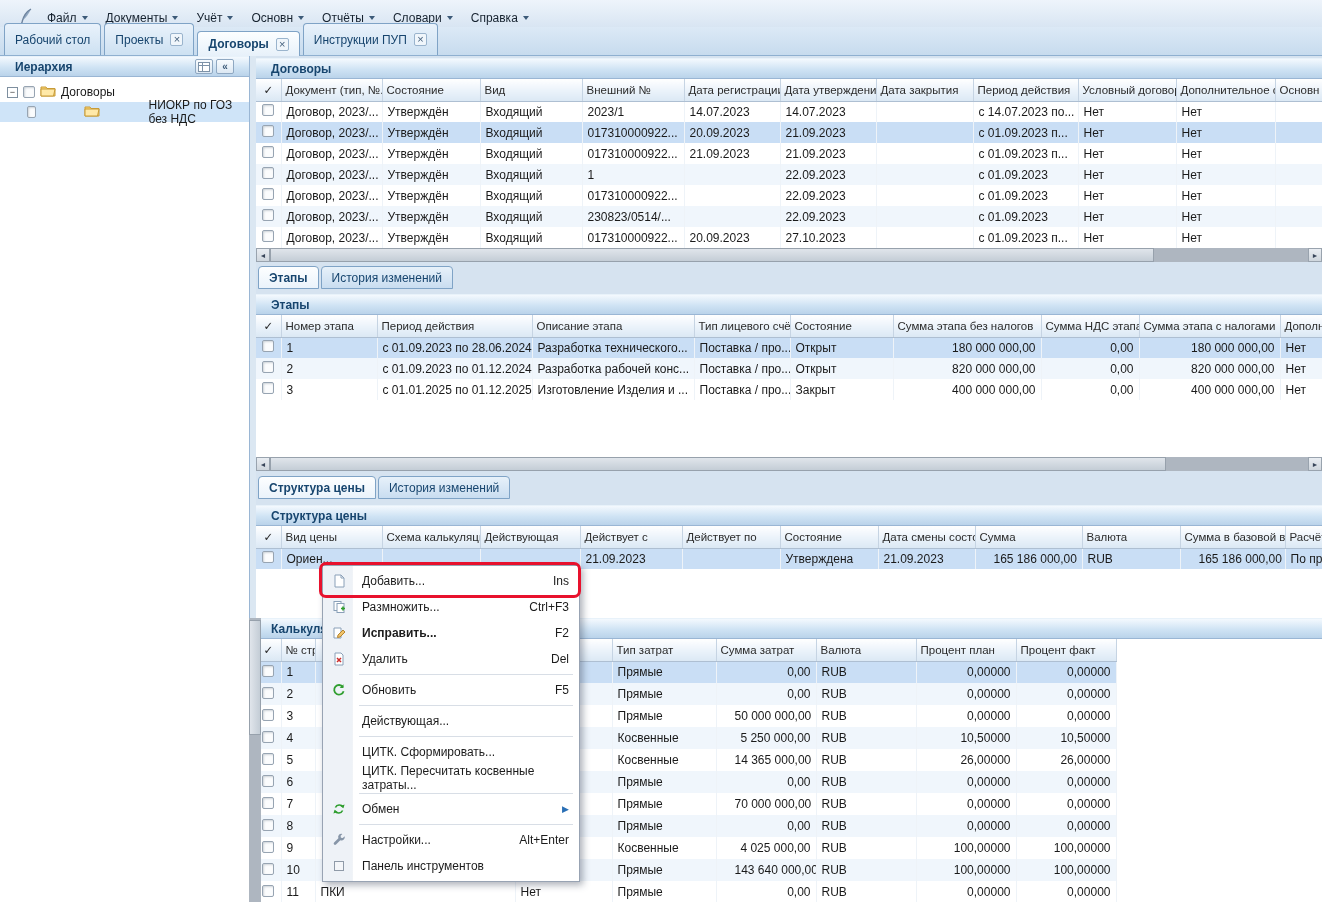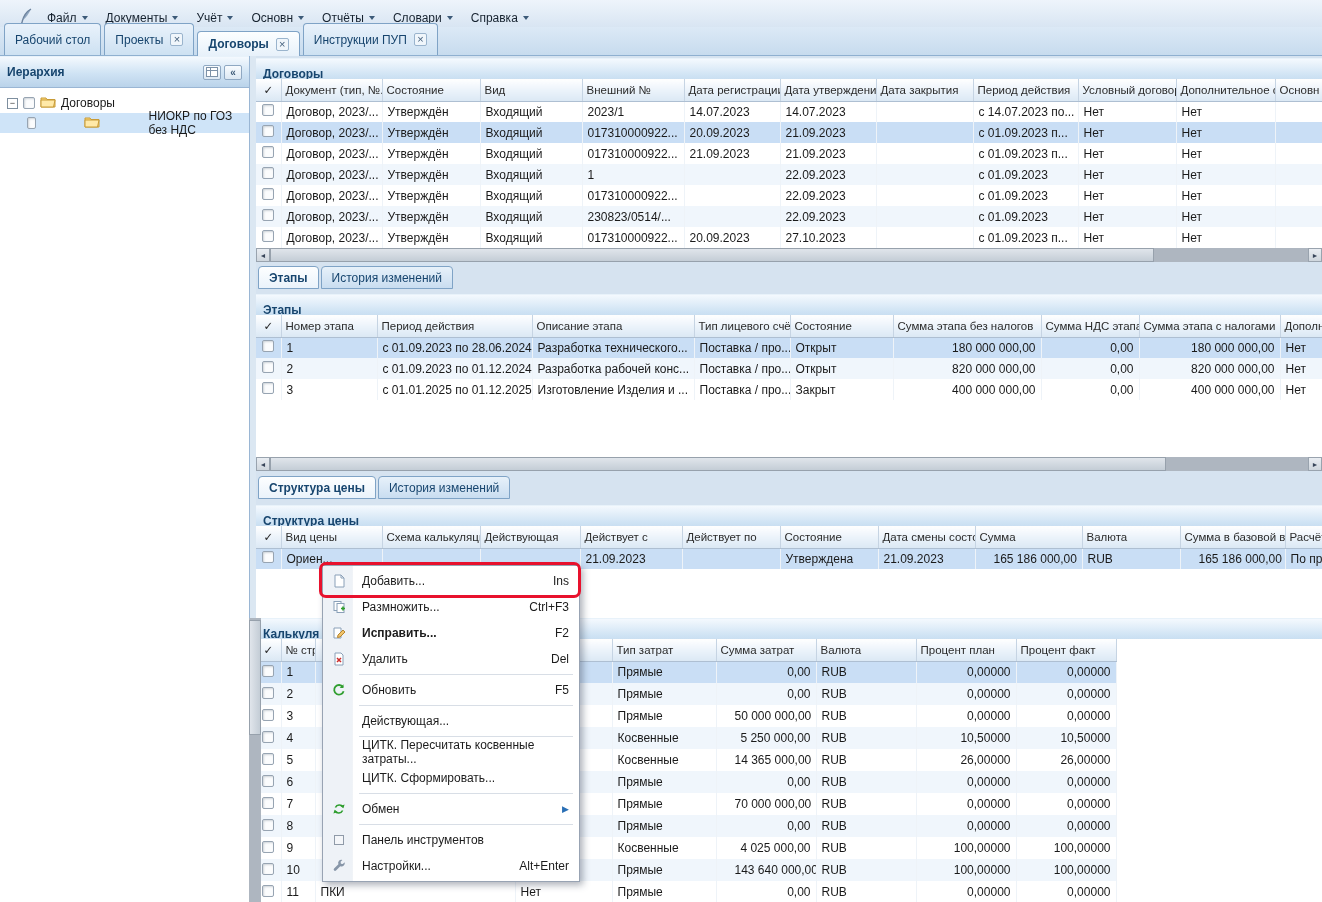--- a/index.html
+++ b/index.html
@@ -21,23 +21,23 @@
     display:flex; align-items:flex-end; padding:3px 2px 0 4px; gap:3px; }
   .tab { display:flex; align-items:center; gap:7px; height:32px; padding:0 10px;
     border:1px solid #7fa3c6; border-bottom:none; border-radius:4px 4px 0 0;
     background:linear-gradient(#e9f2fb,#cde1f2); color:#17456e; }
   .tab.active { background:linear-gradient(#fcfeff,#e7f1fa); font-weight:bold; margin-bottom:-1px; height:25px; }
   .tab-close { width:13px; height:13px; line-height:11px; text-align:center; font-size:11px; font-weight:normal;
     color:#44607d; border:1px solid #9ab4cd; background:#f0f6fb; border-radius:2px; }
 
   
   #hierarchy { position:absolute; top:56px; left:0; width:250px; bottom:0; background:#fff; border-right:1px solid #9ab6d4; }
-  .panel-header { height:32px; background:linear-gradient(#f4f9fe,#cfe3f4 55%,#bad3ea);
+  .panel-header { height:21px; background:linear-gradient(#f4f9fe,#cfe3f4 55%,#bad3ea);
     border-top:1px solid #e8f2fa; border-bottom:1px solid #9ab6d4;
-    color:#17456e; font-weight:bold; display:flex; align-items:center; padding:0 7px; }
+    color:#17456e; font-weight:bold; display:flex; align-items:center; padding:0 15px; }
   .ph-buttons { margin-left:auto; display:flex; gap:3px; }
   .ph-btn { display:flex; align-items:center; justify-content:center; width:18px; height:15px;
     border:1px solid #8fa8c2; border-radius:2px; background:linear-gradient(#f8fbfe,#dce8f3);
     font-size:10px; font-weight:bold; color:#3c5a78; }
   .tree { padding:5px 0; }
   .tree-row { display:flex; align-items:center; gap:5px; height:20px; padding-left:7px; }
   .tree-row.child { padding-left:27px;gap:48px; }
   .tree-row.selected { background:#cfe4f8; }
   .expander { display:inline-block; width:11px; height:11px; border:1px solid #7e8f9f; background:#fff;
     font-size:9px; line-height:9px; text-align:center; color:#333; }
@@ -687,47 +687,47 @@
           </svg></span>
         <span class="cm-label">Обновить</span>
         <span class="cm-shortcut">F5</span>
       </div>
       <div class="cm-sep"></div>
       <div class="cm-item">
         <span class="cm-label">Действующая...</span>
       </div>
       <div class="cm-sep"></div>
       <div class="cm-item">
+        <span class="cm-label">ЦИТК. Сформировать...</span>
+      </div>
+      <div class="cm-item">
         <span class="cm-label">ЦИТК. Пересчитать косвенные затраты...</span>
-      </div>
-      <div class="cm-item">
-        <span class="cm-label">ЦИТК. Сформировать...</span>
       </div>
       <div class="cm-sep"></div>
       <div class="cm-item">
         <span class="cm-icon"><svg width="14" height="14">
             <path d="M3.4 5.5A4.3 4.3 0 0 1 11 5" fill="none" stroke="#2f9e2f" stroke-width="1.6"></path>
             <path d="M12.6 2.6 11.4 6.2 8.4 4z" fill="#2f9e2f"></path>
             <path d="M10.6 8.5A4.3 4.3 0 0 1 3 9" fill="none" stroke="#2f9e2f" stroke-width="1.6"></path>
             <path d="M1.4 11.4 2.6 7.8 5.6 10z" fill="#2f9e2f"></path>
           </svg></span>
         <span class="cm-label">Обмен</span>
         <span class="cm-arrow">▶</span>
       </div>
       <div class="cm-sep"></div>
       <div class="cm-item">
         <span class="cm-icon"><svg width="14" height="14">
-            <rect x="2.5" y="2.5" width="9" height="9" fill="#f4f6f9" stroke="#8f9aa8"></rect>
-          </svg></span>
-        <span class="cm-label">Панель инструментов</span>
-      </div>
-      <div class="cm-item">
-        <span class="cm-icon"><svg width="14" height="14">
             <path d="M12.6 3.2a3.2 3.2 0 0 1-4.3 4L4 11.5a1.3 1.3 0 0 1-1.9-1.9L6.4 5.3a3.2 3.2 0 0 1 4-4.3L8.6 2.8l.3 1.9 1.9.3z" fill="#8796a8"></path>
           </svg></span>
         <span class="cm-label">Настройки...</span>
         <span class="cm-shortcut">Alt+Enter</span>
       </div>
+      <div class="cm-item">
+        <span class="cm-icon"><svg width="14" height="14">
+            <rect x="2.5" y="2.5" width="9" height="9" fill="#f4f6f9" stroke="#8f9aa8"></rect>
+          </svg></span>
+        <span class="cm-label">Панель инструментов</span>
+      </div>
     </div>
 
   <div id="annotation"></div>
 
 </div>
 
 </body></html>

